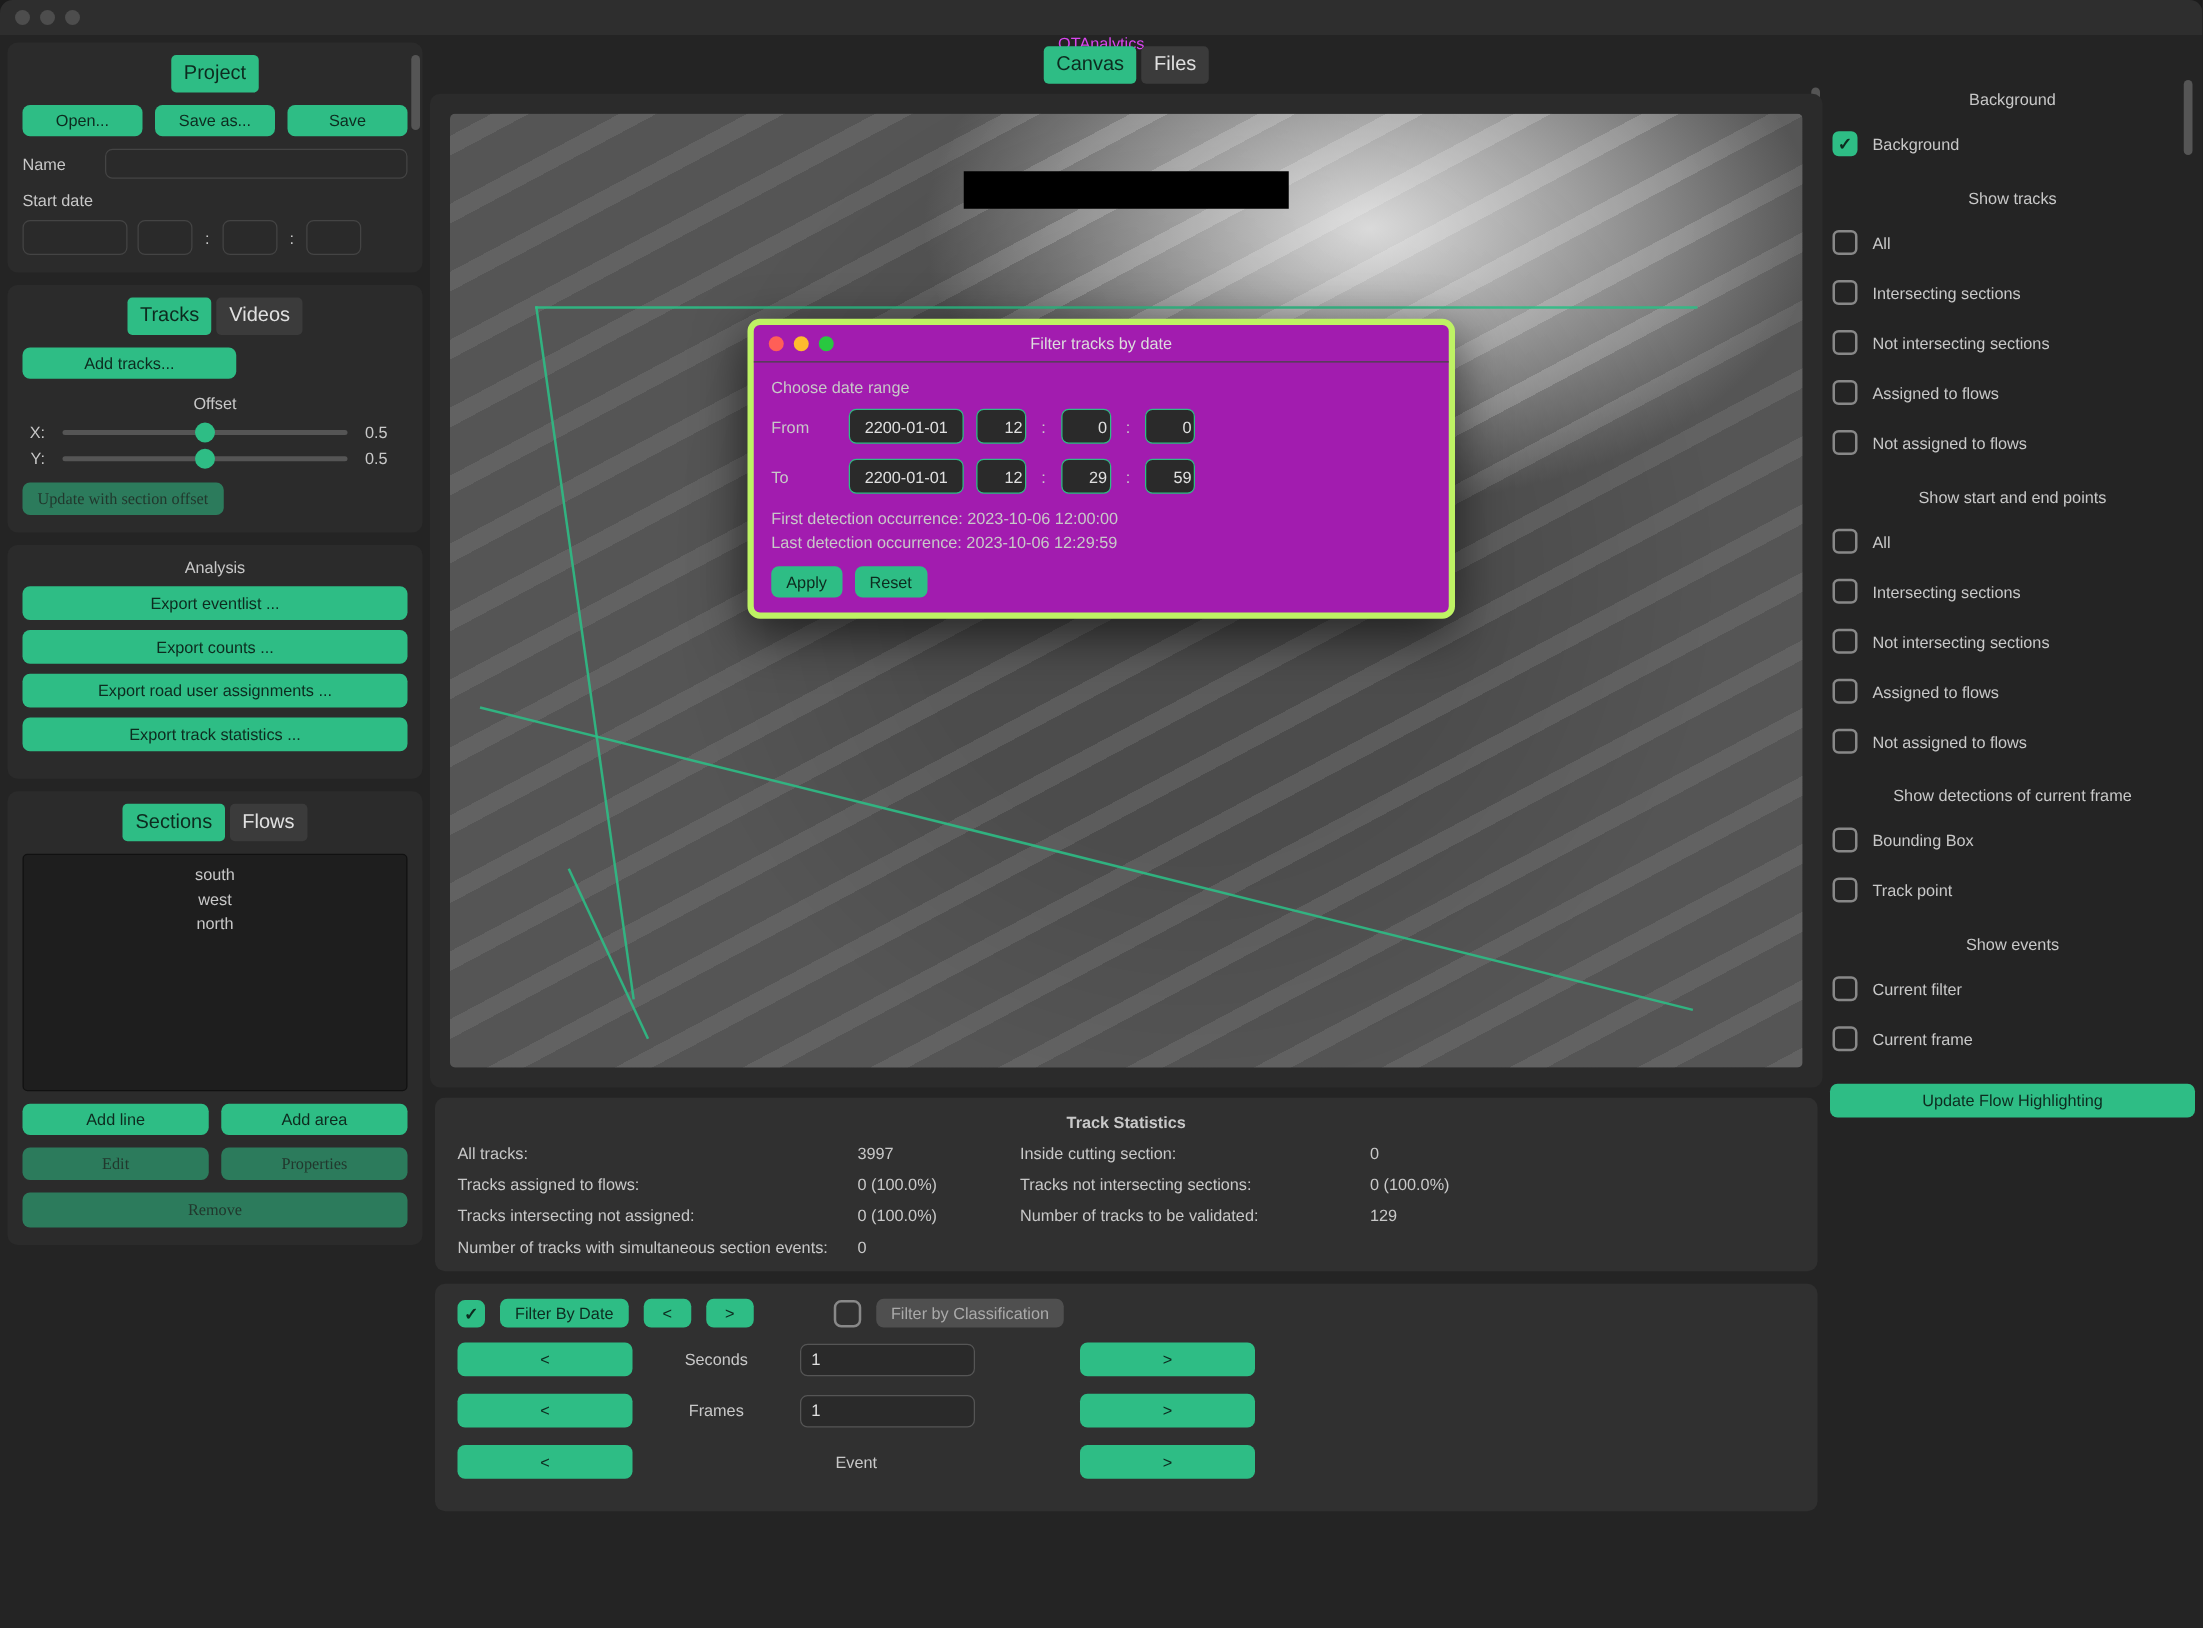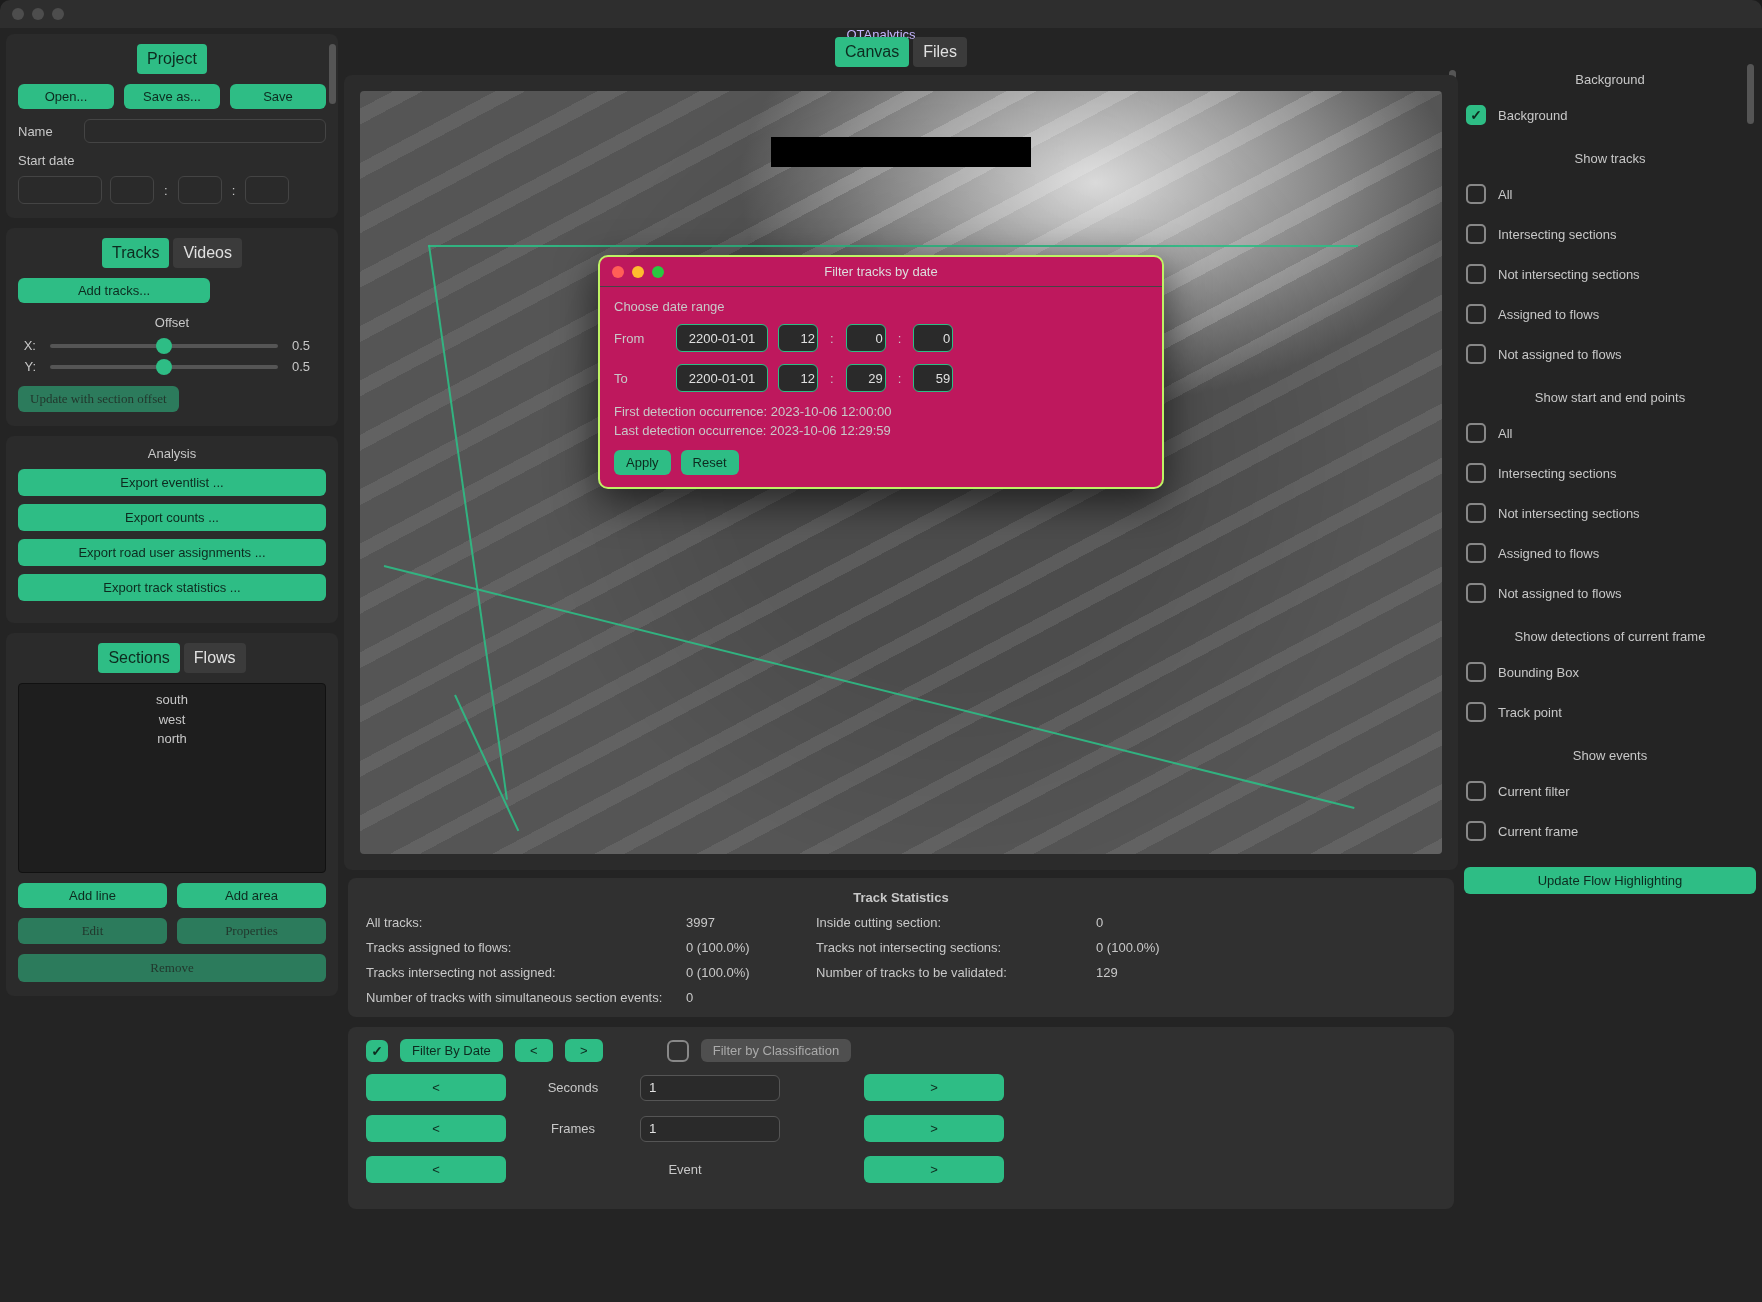--- a/index.html
+++ b/index.html
@@ -25,21 +25,21 @@
     width: 1762px; height: 1302px;
     overflow: hidden;
   }
   .titlebar {
     height: 28px; background: #2e2e2e;
     display: flex; align-items: center; position: relative;
     border-top-left-radius: 10px; border-top-right-radius: 10px;
   }
   .traffic-lights { display: flex; gap: 8px; padding-left: 12px; }
   .tl { width: 12px; height: 12px; border-radius: 50%; background: #4d4d4d; }
-  .title { position: absolute; left: 50%; transform: translateX(-50%); color: #c4b5fd; font-size: 13px; margin-top: 40px; }
+  .title { position: absolute; left: 50%; transform: translateX(-50%); color: #d946ef; font-size: 13px; margin-top: 40px; }
   .app {
     display: flex; flex-direction: row; height: calc(100% - 28px);
     background: var(--bg-window); padding: 6px; gap: 6px;
   }
   .col-left { width: 332px; display: flex; flex-direction: column; gap: 10px; position: relative; }
   .col-mid { flex: 1; display: flex; flex-direction: column; gap: 8px; position: relative; }
   .col-right { width: 292px; display: flex; flex-direction: column; gap: 6px; padding-top: 28px; position: relative; }
   .scroll-ind { position: absolute; right: 2px; top: 10px; width: 7px; height: 60px; background: var(--scrollbar); border-radius: 4px; }
   .panel { background: var(--bg-panel); border-radius: 8px; padding: 10px 12px 14px; }
   .pill-tabs { display: flex; justify-content: center; gap: 4px; margin-bottom: 10px; }
@@ -114,21 +114,21 @@
     width: 260px; height: 30px; background: #000;
   }
   .green-line { position: absolute; background: var(--accent); opacity: 0.9; }
   .gl1 { top: 170px; left: 84px; width: 930px; height: 2px; }
   .gl2 { top: 170px; left: 84px; width: 2px; height: 560px; transform: rotate(-8deg); transform-origin: top; }
   .gl3 { top: 490px; left: 40px; width: 1000px; height: 2px; transform: rotate(14deg); transform-origin: left; }
   .gl4 { top: 620px; left: 110px; width: 2px; height: 150px; transform: rotate(-25deg); transform-origin: top; }
   
   .dialog {
     position: absolute; left: 598px; top: 255px; width: 566px;
-    background: #be185d; border: 2px solid #bef264; border-radius: 10px;
+    background: #a21caf; border: 5px solid #bef264; border-radius: 10px;
     box-shadow: 0 12px 40px rgba(0,0,0,0.6);
   }
   .dialog-title {
     height: 30px; display: flex; align-items: center; position: relative;
     border-bottom: 1px solid #444;
   }
   .dialog-title .traffic-lights .tl:nth-child(1){background:#ff5f57;}
   .dialog-title .traffic-lights .tl:nth-child(2){background:#febc2e;}
   .dialog-title .traffic-lights .tl:nth-child(3){background:#28c840;}
   .dialog-title .t { position:absolute; left:50%; transform:translateX(-50%); color:#ddd; font-size:13px; }
@@ -213,21 +213,21 @@
         <span class="colon">:</span>
         <div class="mini-box"></div>
       </div>
     </div>
 
     <div class="panel">
       <div class="pill-tabs">
         <div class="pill active">Tracks</div>
         <div class="pill">Videos</div>
       </div>
-      <button class="btn" style="width:192px">Add tracks...</button>
+      <button class="btn" style="width:171px">Add tracks...</button>
       <div class="heading-center" style="margin-top:12px">Offset</div>
       <div class="slider-row">
         <span class="lab">X:</span>
         <div class="slider">
             <div class="thumb" style="left:50%"></div>
           </div>
         <span class="slider-val">0.5</span>
       </div>
       <div class="slider-row">
         <span class="lab">Y:</span>

